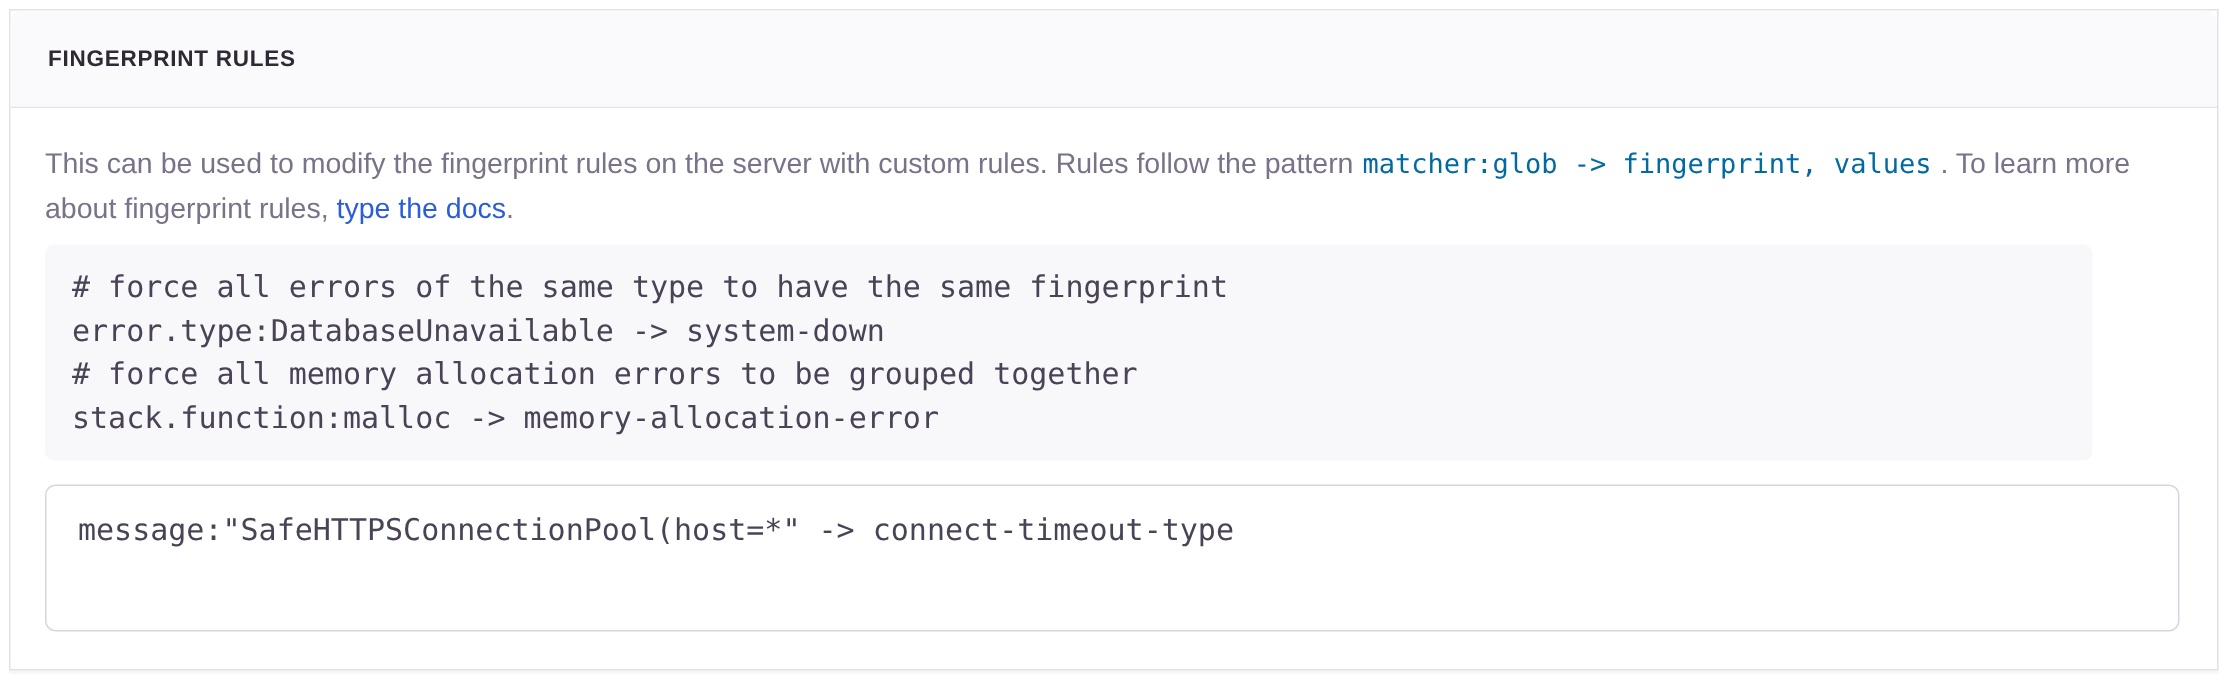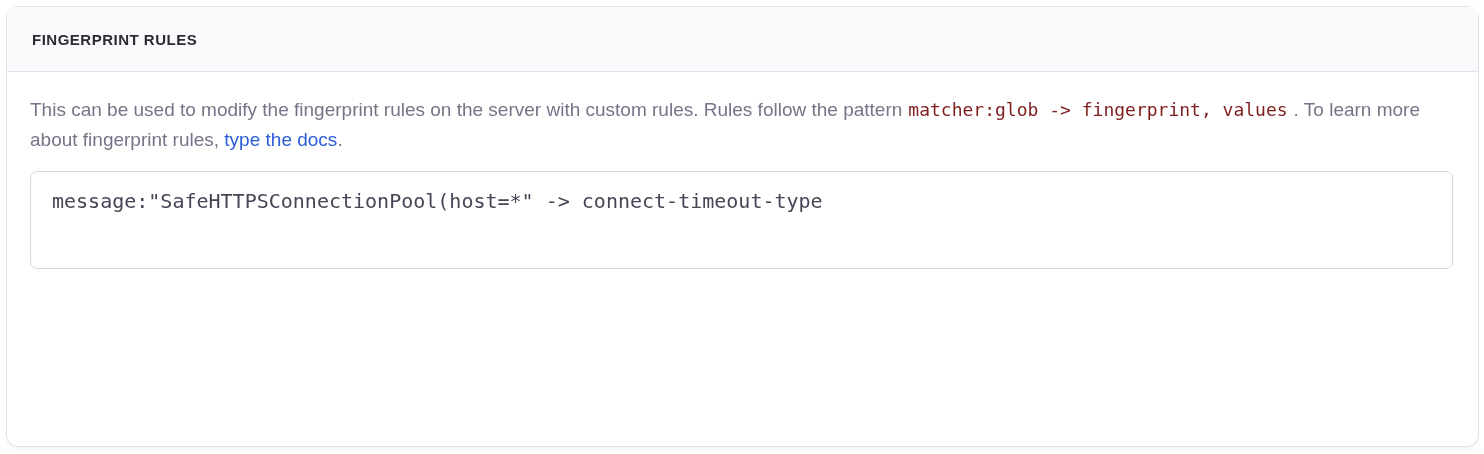--- a/index.html
+++ b/index.html
@@ -9,21 +9,21 @@
     font-family: "Liberation Sans", sans-serif;
     position: relative;
   }
 
   .panel {
     position: absolute;
     left: 6px; top: 6px;
     width: 1473px; height: 441px;
     background: #ffffff;
     border: 1px solid #e3e0e8;
-    border-radius: 12px;
+    border-radius: 0;
     box-shadow: 0 2px 0 rgba(37, 26, 59, 0.04);
   }
 
   .panel-header {
     height: 65px;
     display: flex;
     align-items: center;
     padding: 0 26px 0 25px;
     background: #faf9fb;
     border-bottom: 1px solid #e6e3eb;
@@ -42,21 +42,21 @@
 
   .description {
     max-width: 1395px;
     font-size: 19px;
     line-height: 30px;
     color: #7a7288;
   }
   .inline-code {
     font-family: "DejaVu Sans Mono", "Liberation Mono", monospace;
     font-size: 18px;
-    color: #7f1d1d;
+    color: #0369a1;
     padding: 0 6px;
   }
   .doc-link {
     color: #2b5cd9;
     text-decoration: none;
     cursor: pointer;
   }
 
   pre.example-code {
     margin: 8px 58px 0 0;
@@ -94,16 +94,20 @@
 <body>
 
 <section class="panel">
   <header class="panel-header">
     <h2 class="panel-title">FINGERPRINT RULES</h2>
   </header>
 
   <div class="panel-body">
     <p class="description"><span>This can be used to modify the fingerprint rules on the server with custom rules. Rules follow the pattern</span><code class="inline-code">matcher:glob -&gt; fingerprint, values</code><span>. To learn more about fingerprint rules, </span><a class="doc-link">type the docs</a><span>.</span></p>
 
+    <pre class="example-code"># force all errors of the same type to have the same fingerprint
+error.type:DatabaseUnavailable -&gt; system-down
+# force all memory allocation errors to be grouped together
+stack.function:malloc -&gt; memory-allocation-error</pre>
 
     <textarea class="rules-input" spellcheck="false" style="">message:"SafeHTTPSConnectionPool(host=*" -&gt; connect-timeout-type</textarea>
   </div>
 </section>
 
 </body></html>

